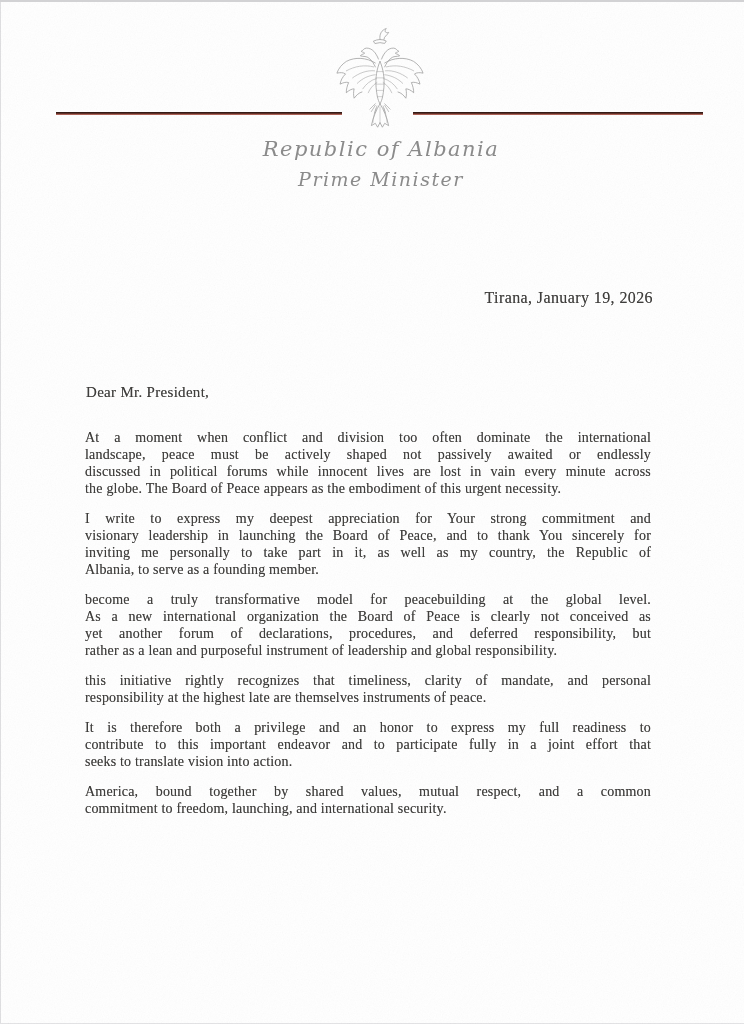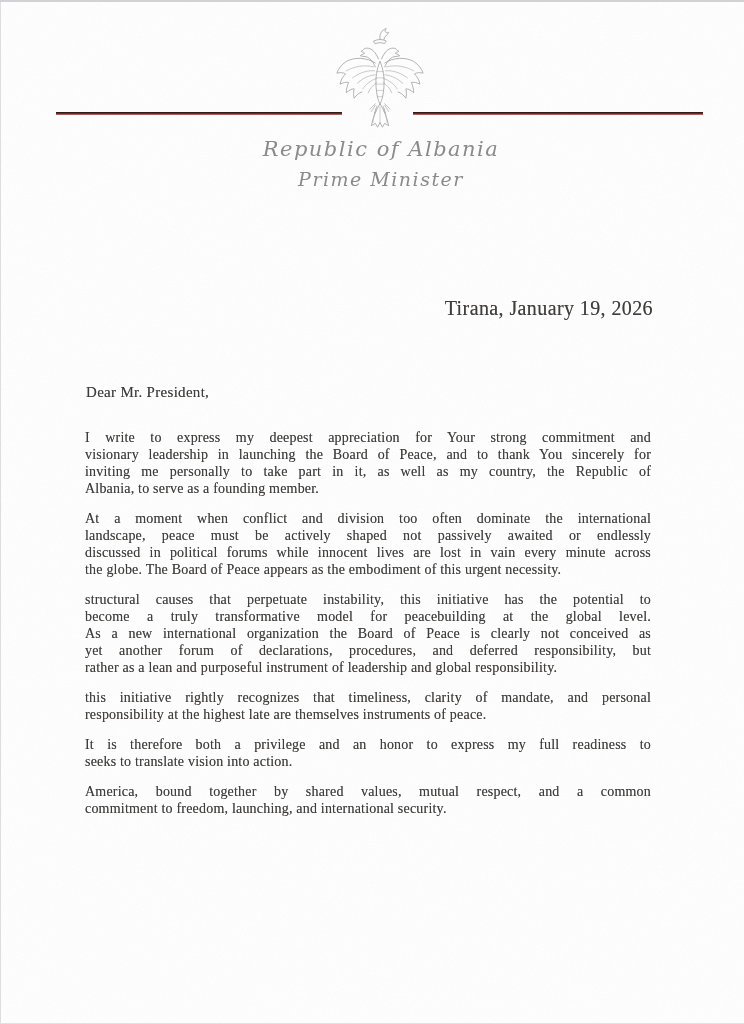--- a/index.html
+++ b/index.html
@@ -42,22 +42,22 @@
     text-align: center;
     transform: translateX(9px);
     font-family: "DejaVu Serif", serif;
     font-style: italic;
     color: #8c8c8c;
     letter-spacing: 1.5px;
   }
   .letterhead-country { top: 135px; font-size: 21px; }
   .letterhead-office  { top: 166px; font-size: 19px; }
   .dateline {
-    position: absolute; top: 295px; right: 91px;
-    font-size: 20px; color: #3f3e3c; letter-spacing: 0.4px;
+    position: absolute; top: 287px; right: 91px;
+    font-size: 16px; color: #3f3e3c; letter-spacing: 0.4px;
     text-shadow: 0 0 0.5px rgba(63,62,60,0.55);
   }
   .salutation {
     position: absolute; left: 86px; top: 358px;
     font-size: 15px; color: #3f3e3c; letter-spacing: 0.3px;
     text-shadow: 0 0 0.5px rgba(63,62,60,0.55);
     margin-top: 24px;
   }
   .letter-body {
     position: absolute; left: 85px; top: 427px; width: 566px;
@@ -111,44 +111,44 @@
   <div class="rule rule-left"></div>
   <div class="rule rule-right"></div>
 
   <div class="letterhead-line letterhead-country">Republic of Albania</div>
   <div class="letterhead-line letterhead-office">Prime Minister</div>
 
   <div class="dateline">Tirana, January 19, 2026</div>
   <div class="salutation">Dear Mr. President,</div>
   <div class="letter-body" id="letter-body">
       <div class="para">
+        <div class="line">At a moment when conflict and division too often dominate the international</div>
+        <div class="line">landscape, peace must be actively shaped not passively awaited or endlessly</div>
+        <div class="line">discussed in political forums while innocent lives are lost in vain every minute across</div>
+        <div class="line last">the globe. The Board of Peace appears as the embodiment of this urgent necessity.</div>
+      </div>
+      <div class="para">
         <div class="line">I write to express my deepest appreciation for Your strong commitment and</div>
         <div class="line">visionary leadership in launching the Board of Peace, and to thank You sincerely for</div>
         <div class="line">inviting me personally to take part in it, as well as my country, the Republic of</div>
         <div class="line last">Albania, to serve as a founding member.</div>
       </div>
       <div class="para">
-        <div class="line">At a moment when conflict and division too often dominate the international</div>
-        <div class="line">landscape, peace must be actively shaped not passively awaited or endlessly</div>
-        <div class="line">discussed in political forums while innocent lives are lost in vain every minute across</div>
-        <div class="line last">the globe. The Board of Peace appears as the embodiment of this urgent necessity.</div>
-      </div>
-      <div class="para">
-        <div class="line">structural causes that perpetuate instability, this initiative has the potential to</div>
         <div class="line">become a truly transformative model for peacebuilding at the global level.</div>
         <div class="line">As a new international organization the Board of Peace is clearly not conceived as</div>
         <div class="line">yet another forum of declarations, procedures, and deferred responsibility, but</div>
         <div class="line last">rather as a lean and purposeful instrument of leadership and global responsibility.</div>
       </div>
       <div class="para">
         <div class="line">this initiative rightly recognizes that timeliness, clarity of mandate, and personal</div>
         <div class="line last">responsibility at the highest late are themselves instruments of peace.</div>
       </div>
       <div class="para">
         <div class="line">It is therefore both a privilege and an honor to express my full readiness to</div>
+        <div class="line">contribute to this important endeavor and to participate fully in a joint effort that</div>
         <div class="line last">seeks to translate vision into action.</div>
       </div>
       <div class="para">
         <div class="line">America, bound together by shared values, mutual respect, and a common</div>
         <div class="line last">commitment to freedom, launching, and international security.</div>
       </div>
     </div>
 
   <svg class="noise">
     <filter id="grain">

